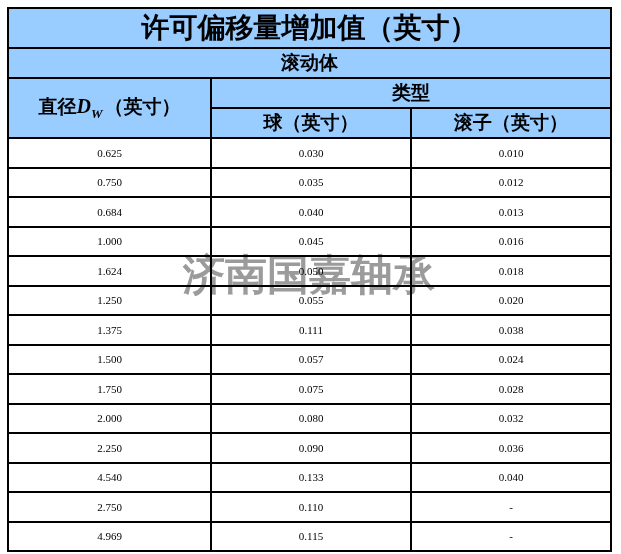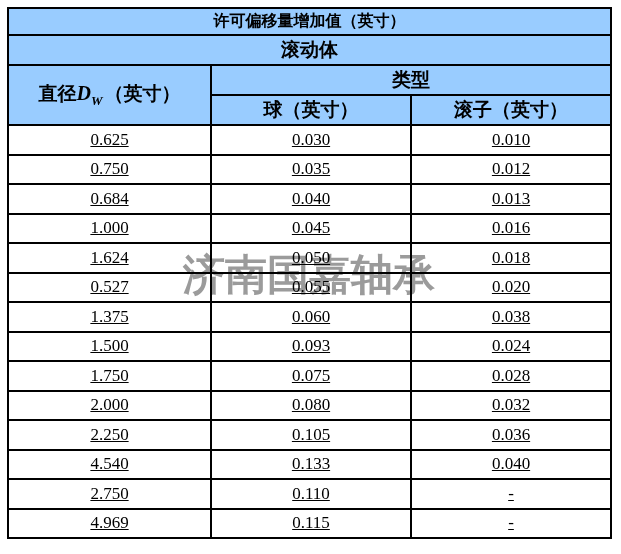--- a/index.html
+++ b/index.html
@@ -44,43 +44,42 @@
     vertical-align: middle;
     padding: 0;
     color: #000000;
   }
   .hdr {
     background: var(--header-bg, #99ccff);
     font-weight: bold;
     font-size: 19px;
     font-family: "Liberation Sans", "DejaVu Sans", sans-serif;
   }
-  .title-cell  { height: 25px; font-size: 16px; }
+  .title-cell  { height: 25px; font-size: 28px; }
   .group-cell  { height: 28px; }
   .type-cell   { height: 28px; }
   .subcol-cell { height: 28px; }
   .diameter-cell .sym {
     font-family: "Liberation Serif", "DejaVu Serif", serif;
     font-style: italic;
     font-weight: bold;
     font-size: 20px;
   }
   .diameter-cell sub {
     font-family: "Liberation Serif", "DejaVu Serif", serif;
     font-style: italic;
     font-weight: bold;
     font-size: 13px;
     margin-right: 2px;
   }
   tbody.data td {
     height: 27.5px;
-    font-size: 17px;
+    font-size: 11px;
     font-family: "Liberation Serif", "DejaVu Serif", serif;
     background: transparent;
-    text-decoration: underline;
   }
 </style>
 </head>
 <body>
 
 <div class="page">
 
   <div class="watermark">济南国嘉轴承</div>
 
   <table class="offset-table">
@@ -125,47 +124,47 @@
           <td>1.000</td>
           <td>0.045</td>
           <td>0.016</td>
         </tr>
         <tr>
           <td>1.624</td>
           <td>0.050</td>
           <td>0.018</td>
         </tr>
         <tr>
-          <td>0.527</td>
+          <td>1.250</td>
           <td>0.055</td>
           <td>0.020</td>
         </tr>
         <tr>
           <td>1.375</td>
-          <td>0.060</td>
+          <td>0.111</td>
           <td>0.038</td>
         </tr>
         <tr>
           <td>1.500</td>
-          <td>0.093</td>
+          <td>0.057</td>
           <td>0.024</td>
         </tr>
         <tr>
           <td>1.750</td>
           <td>0.075</td>
           <td>0.028</td>
         </tr>
         <tr>
           <td>2.000</td>
           <td>0.080</td>
           <td>0.032</td>
         </tr>
         <tr>
           <td>2.250</td>
-          <td>0.105</td>
+          <td>0.090</td>
           <td>0.036</td>
         </tr>
         <tr>
           <td>4.540</td>
           <td>0.133</td>
           <td>0.040</td>
         </tr>
         <tr>
           <td>2.750</td>
           <td>0.110</td>

